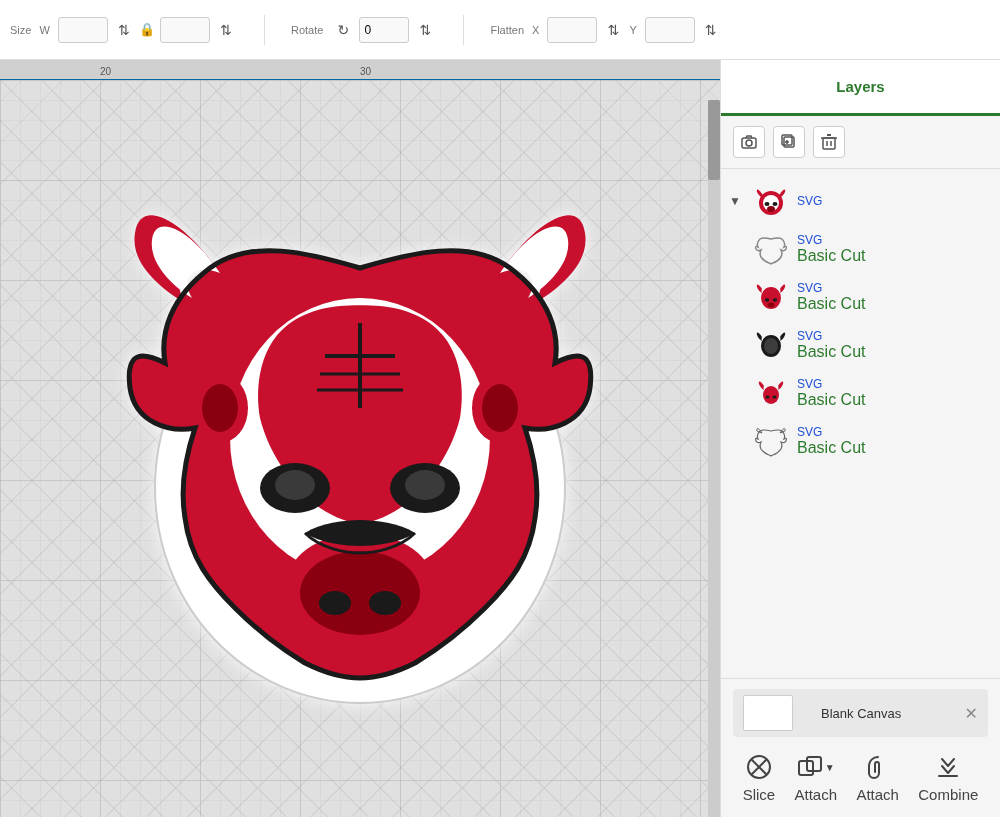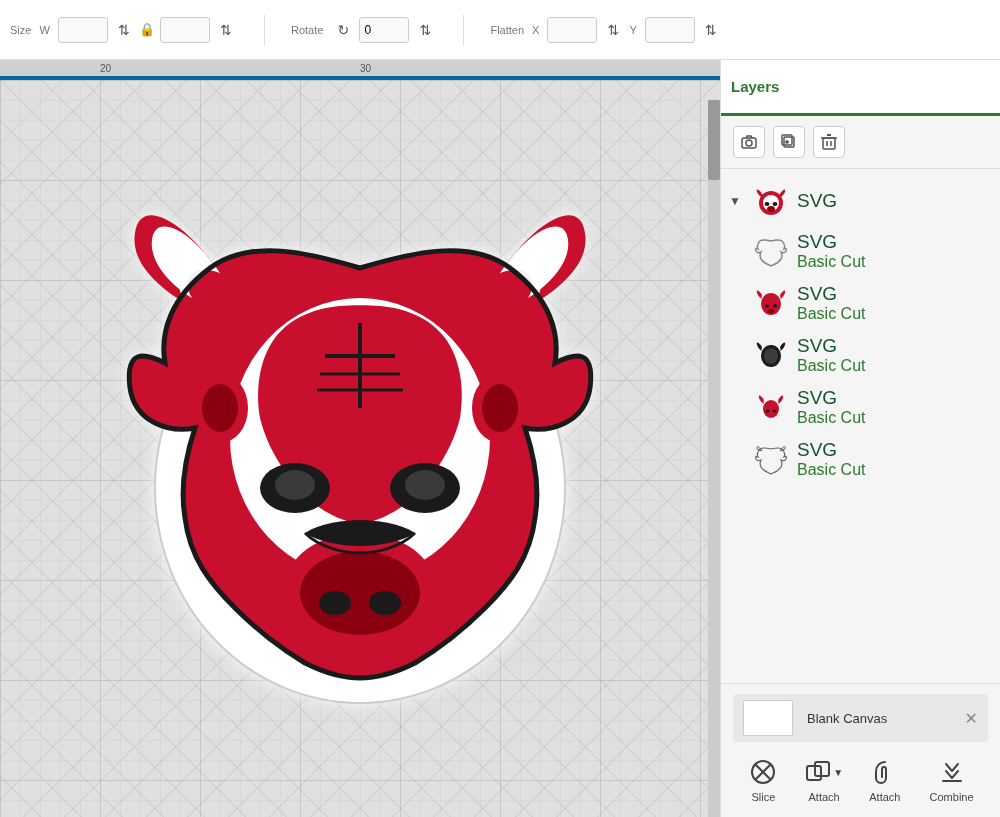--- a/index.html
+++ b/index.html
@@ -60,21 +60,21 @@
       flex: 1;
       position: relative;
       overflow: hidden;
       background: #e8e8e8;
     }
 
     
     .ruler-h {
       height: 20px;
       background: #d0d0d0;
-      border-bottom: 4px solid #0369a1;
+      border-bottom: 1px solid #0369a1;
       position: relative;
       display: flex;
       align-items: flex-end;
     }
     .ruler-mark {
       position: absolute;
       bottom: 2px;
       font-size: 10px;
       color: #555;
     }
@@ -152,20 +152,21 @@
 
     
     .panel-tabs {
       display: flex;
       border-bottom: 2px solid #ddd;
       background: #fff;
     }
     .panel-tab {
       flex: 1;
       padding: 18px 10px;
+      text-align: center;
       font-size: 15px;
       cursor: pointer;
       color: #555;
       border-bottom: 3px solid transparent;
       margin-bottom: -2px;
     }
     .panel-tab.active {
       color: #2d7a2d;
       border-bottom: 3px solid #2d7a2d;
       font-weight: 600;
@@ -220,42 +221,42 @@
       height: 36px;
       flex-shrink: 0;
       display: flex;
       align-items: center;
       justify-content: center;
     }
     .layer-info {
       flex: 1;
     }
     .layer-name {
-      font-size: 19px;
-      color: #14532d;
+      font-size: 12px;
+      color: #1d4ed8;
       font-weight: 500;
     }
     .layer-subname {
       font-size: 16px;
       color: #2d7a2d;
     }
 
     
     .bottom-panel {
       padding: 10px 12px;
       background: #f5f5f5;
       border-top: 1px solid #ddd;
     }
     .blank-canvas-row {
       display: flex;
       align-items: center;
       background: #e8e8e8;
       border-radius: 4px;
       padding: 6px 10px;
-      gap: 14px;
+      gap: 28px;
       margin-bottom: 10px;
     }
     .blank-canvas-thumb {
       width: 50px;
       height: 36px;
       background: #fff;
       border: 1px solid #ccc;
       border-radius: 2px;
     }
     .blank-canvas-label {
@@ -286,21 +287,21 @@
     .action-btn-icon {
       width: 32px;
       height: 32px;
       display: flex;
       align-items: center;
       justify-content: center;
       font-size: 20px;
       color: #444;
     }
     .action-btn-label {
-      font-size: 11px;
+      font-size: 15px;
       color: #444;
     }
     .action-btn-with-arrow {
       display: flex;
       align-items: center;
       gap: 2px;
     }
     .action-arrow {
       font-size: 10px;
       color: #444;

